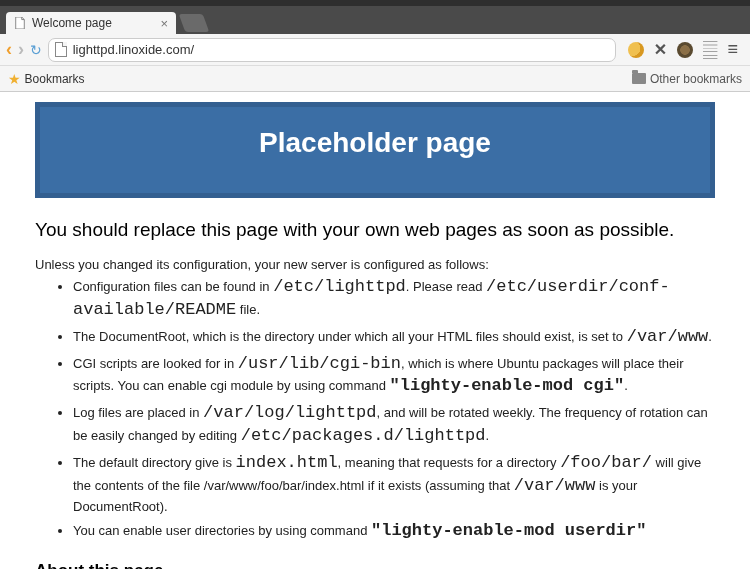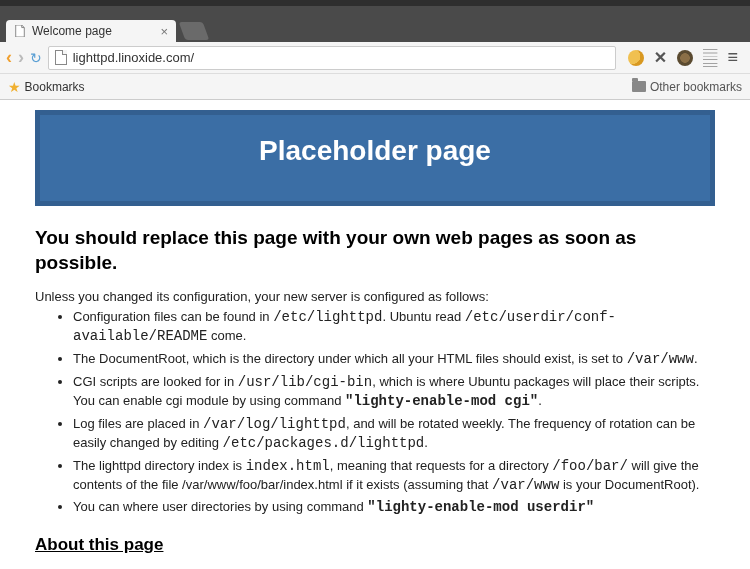--- a/index.html
+++ b/index.html
@@ -15,21 +15,21 @@
     background: #2e2e2e;
   }
   .titlebar-right {
     position: absolute;
     top: 0;
     right: 8px;
     color: #ddd;
     font-size: 10px;
   }
   .tabstrip {
-    height: 36px;
+    height: 28px;
     background: #4a4a4a;
     display: flex;
     align-items: flex-end;
     padding-left: 6px;
   }
   .tab {
     background: #f5f5f5;
     height: 22px;
     width: 170px;
     border-top-left-radius: 4px;
@@ -71,21 +71,21 @@
     border-bottom: 1px solid #ddd;
   }
   .nav-back { color: #f0a030; font-size: 18px; font-weight: bold; cursor:pointer;}
   .nav-fwd { color: #bbb; font-size: 18px; font-weight: bold; }
   .reload { color: #5a9fd4; font-size: 14px; cursor:pointer;}
   .omnibox {
     flex: 1;
     height: 24px;
     background: #fff;
     border: 1px solid #ccc;
-    border-radius: 2px;
+    border-radius: 7px;
     display: flex;
     align-items: center;
     padding: 0 6px;
     gap: 6px;
     font-size: 13px;
     color: #333;
   }
   .page-ico { width:12px;height:15px;border:1px solid #888; display:inline-block;position:relative;}
   .page-ico::after { content:''; position:absolute; right:-1px; top:-1px; width:4px;height:4px; background:#f5f5f5; border-left:1px solid #888;border-bottom:1px solid #888;}
   .toolbar-right { display:flex; align-items:center; gap:10px; padding: 0 6px;}
@@ -127,26 +127,26 @@
     background: #3b6ea5;
     border: 5px solid #335f90;
     padding: 20px 12px 18px;
     text-align: center;
     color: #fff;
     margin-bottom: 20px;
   }
   .banner h1 { font-size: 28px; font-weight: bold; margin-bottom: 16px;}
   .banner p { font-size: 13px; }
   
-  .content h2 { font-size: 19px; font-weight: bold; margin-bottom: 14px; line-height:1.3;}
+  .content h2 { font-size: 19px; font-weight: normal; margin-bottom: 14px; line-height:1.3;}
   .content h3 { font-size: 17px; font-weight:bold; margin-top:18px; margin-bottom:10px;text-decoration:underline;}
   .content > p { font-size: 13px; margin-bottom: 4px; color:#222;}
   .content ul { padding-left: 38px; font-size: 13px; color:#222;}
   .content li { margin-bottom: 4px; line-height:1.35;}
-  .content tt, .content code { font-family: "Courier New", monospace; font-size:14px;}
+  .content tt, .content code { font-family: "Courier New", monospace; font-size:17px;}
   .content strong { font-weight:bold;}
 </style>
 </head>
 <body>
 
 <div class="titlebar">
   <span class="titlebar-right"></span>
 </div>
 
 <div class="tabstrip">
@@ -189,23 +189,23 @@
 
 <div class="viewport">
   <div class="scrollarea">
     <div class="banner">
       <h1>Placeholder page</h1>
     </div>
     <div class="content">
       <h2>You should replace this page with your own web pages as soon as possible.</h2>
       <p>Unless you changed its configuration, your new server is configured as follows:</p>
       <ul>
-        <li><span>Configuration files can be found in </span><tt>/etc/lighttpd</tt><span>. Ubuntu read </span><tt>/etc/userdir/conf-available/README</tt><span> come.</span></li>
+        <li><span>Configuration files can be found in </span><tt>/etc/lighttpd</tt><span>. Please read </span><tt>/etc/userdir/conf-available/README</tt><span> file.</span></li>
         <li><span>The DocumentRoot, which is the directory under which all your HTML files should exist, is set to </span><tt>/var/www</tt><span>.</span></li>
         <li><span>CGI scripts are looked for in </span><tt>/usr/lib/cgi-bin</tt><span>, which is where Ubuntu packages will place their scripts. You can enable cgi module by using command </span><strong><tt>"lighty-enable-mod cgi"</tt></strong><span>.</span></li>
         <li><span>Log files are placed in </span><tt>/var/log/lighttpd</tt><span>, and will be rotated weekly. The frequency of rotation can be easily changed by editing </span><tt>/etc/packages.d/lighttpd</tt><span>.</span></li>
-        <li><span>The lighttpd directory index is </span><tt>index.html</tt><span>, meaning that requests for a directory </span><tt>/foo/bar/</tt><span> will give the contents of the file /var/www/foo/bar/index.html if it exists (assuming that </span><tt>/var/www</tt><span> is your DocumentRoot).</span></li>
-        <li><span>You can where user directories by using command </span><strong><tt>"lighty-enable-mod userdir"</tt></strong><span></span></li>
+        <li><span>The default directory give is </span><tt>index.html</tt><span>, meaning that requests for a directory </span><tt>/foo/bar/</tt><span> will give the contents of the file /var/www/foo/bar/index.html if it exists (assuming that </span><tt>/var/www</tt><span> is your DocumentRoot).</span></li>
+        <li><span>You can enable user directories by using command </span><strong><tt>"lighty-enable-mod userdir"</tt></strong><span></span></li>
       </ul>
       <h3>About this page</h3>
     </div>
   </div>
 </div>
 
 </body></html>

